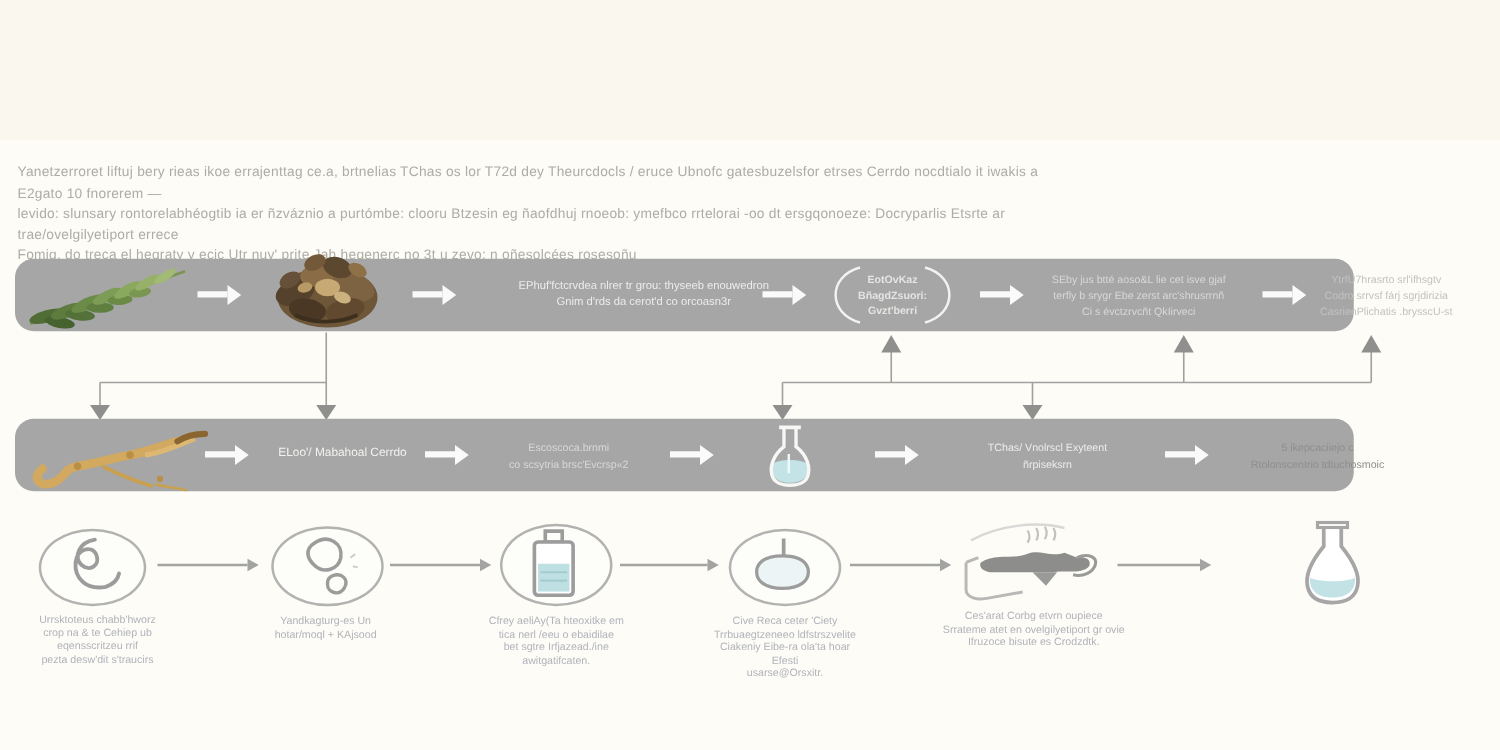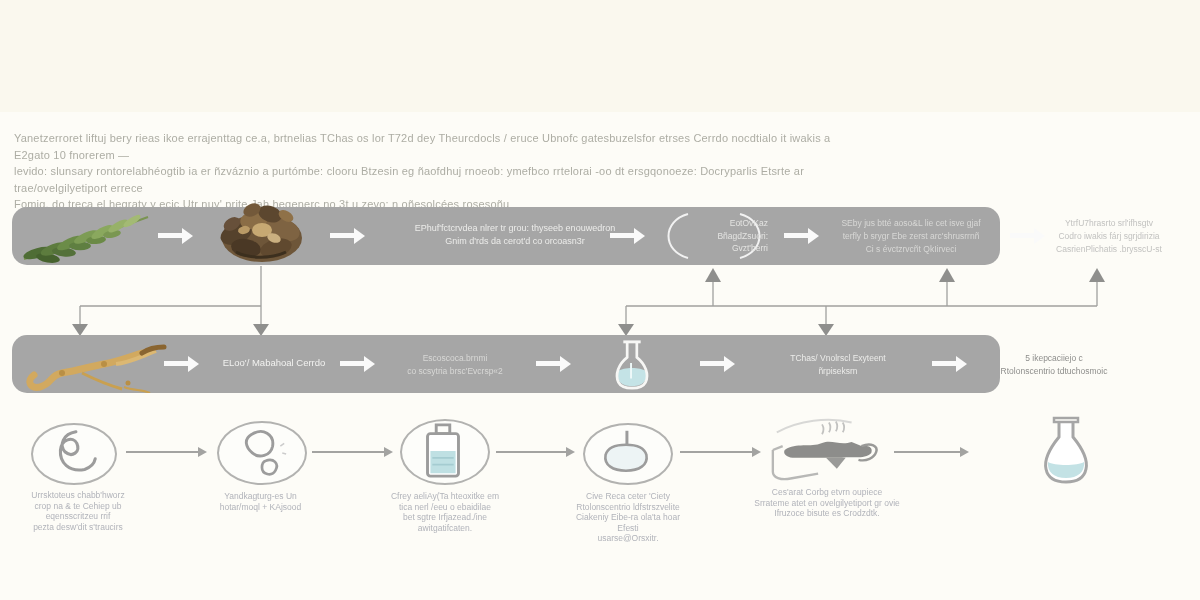--- a/index.html
+++ b/index.html
@@ -2,35 +2,35 @@
 <html><head>
 <meta charset="utf-8">
 <style>
   html,body{margin:0;padding:0;}
   .page{position:relative;width:1200px;height:600px;background:#fdfcf7;overflow:hidden;
         font-family:"Liberation Sans", sans-serif;}
   .topwash{position:absolute;left:0;top:0;width:1200px;height:112px;background:#faf8ee;}
   .intro{position:absolute;left:14px;top:130px;width:830px;margin:0;
          font-size:11px;line-height:16.5px;color:#adada4;white-space:pre-line;
          letter-spacing:.2px;filter:blur(.25px);}
-  .band{position:absolute;left:12px;width:988px;height:58px;background:#a6a6a6;border-radius:15px;}
+  .band{position:absolute;left:12px;width:1071px;height:58px;background:#a6a6a6;border-radius:15px;}
   .band1{top:207px;}
   .band2{top:335px;}
   .bimg{position:absolute;}
   .warrow{position:absolute;width:24px;height:5px;background:#fafafa;}
   .warrow::after{content:"";position:absolute;right:-11px;top:-5.5px;width:0;height:0;
                  border-left:11px solid #fafafa;border-top:8px solid transparent;border-bottom:8px solid transparent;}
   .btext{position:absolute;text-align:center;white-space:pre-line;filter:blur(.2px);}
   .t-light{color:#ececea;}
   .t-mid{color:#d8d8d6;}
   .t-dim{color:#c2c2c0;}
   .t-dark{color:#8e8e8c;}
   .oval{position:absolute;left:638px;top:4px;width:128px;height:50px;}
-  .ovaltext{position:absolute;left:10px;top:6px;width:108px;text-align:right;
-            font-size:8.5px;line-height:12.5px;color:#e4e4e2;white-space:pre-line;filter:blur(.2px);}
+  .ovaltext{position:absolute;left:10px;top:6px;width:108px;text-align:center;
+            font-size:8.5px;line-height:12.5px;color:#e4e4e2;white-space:pre-line;filter:blur(.2px);font-weight:bold;}
   .circle{position:absolute;border:2px solid #b2b2b0;border-radius:50%;background:#fdfdfa;}
   .cicon{position:absolute;}
   .caption{position:absolute;text-align:center;font-size:8.5px;line-height:10.5px;
            color:#b1b3ba;white-space:pre-line;filter:blur(.25px);}
   .larrow{position:absolute;height:2px;background:#a3a3a1;}
   .larrow::after{content:"";position:absolute;right:-9px;top:-4px;width:0;height:0;
                  border-left:9px solid #a3a3a1;border-top:5px solid transparent;border-bottom:5px solid transparent;}
   svg{display:block;}
 </style>
 </head>
@@ -99,21 +99,21 @@
 
     <div class="warrow" style="left:772px;top:26px"></div>
 
     <div class="btext t-mid" style="left:806px;top:10px;width:186px;font-size:8.5px;line-height:13px">SEby jus btté aoso&amp;L lie cet isve gjaf
 terfly b srygr Ebe zerst arc'shrusrrnñ
 Ci s évctzrvcñt QkIirveci</div>
 
     <div class="warrow" style="left:998px;top:26px"></div>
 
     <div class="btext t-dim" style="left:1026px;top:10px;width:142px;font-size:8.5px;line-height:13px">YtrfU7hrasrto srl'ifhsgtv
-Codro iwakis fárj sgrjdirizia
+Codro srrvsf fárj sgrjdirizia
 CasrienPlichatis .brysscU-st</div>
   </div>
 
   <svg style="position:absolute;left:0;top:0" width="1200" height="600" viewBox="0 0 1200 600">
     <g stroke="#a0a09e" stroke-width="1.3" fill="none">
       <path d="M261,266 V326"></path>
       <path d="M80,306 H261"></path>
       <path d="M80,306 V326"></path>
       <path d="M626,306 H1097"></path>
       <path d="M626,306 V326"></path>
@@ -210,21 +210,21 @@
 awitgatifcaten.</div>
 
   <div class="larrow" style="left:496px;top:451px;width:70px"></div>
 
   <div class="circle" style="left:583px;top:423px;width:86px;height:58px"></div>
   <svg class="cicon" style="left:594px;top:428px" width="64" height="52" viewBox="0 0 64 56">
     <line x1="33" y1="3" x2="33" y2="32" stroke="#9c9c9c" stroke-width="3.2"></line>
     <path d="M10,29 C8,40 18,46 32,46 C46,46 56,40 54,29 C52,22 44,18 32,18 C20,18 12,22 10,29 Z" fill="#edf4f5" stroke="#9c9c9c" stroke-width="2.8"></path>
   </svg>
   <div class="caption" style="left:568px;top:491px;width:120px">Cive Reca ceter 'Ciety
-Rtolonscentrio ldfstrszvelite
+Trrbuaegtzeneeo ldfstrszvelite
 Ciakeniy Eibe-ra ola'ta hoar Efesti
 usarse@Orsxitr.</div>
 
   <div class="larrow" style="left:680px;top:451px;width:72px"></div>
 
   <svg class="cicon" style="left:763px;top:412px" width="126" height="74" viewBox="0 0 128 74">
     <path d="M14,20 C36,8 66,4 90,10" stroke="#d8d8d6" stroke-width="2" fill="none"></path>
     <path d="M60,12 q3,5 0,10 M67,10 q3,5 0,10 M74,9 q3,5 0,10 M81,10 q3,5 0,10" stroke="#c2c2c0" stroke-width="1.8" fill="none"></path>
     <path d="M10,38 L10,60 C10,66 18,69 28,67 L56,62" stroke="#b8b8b6" stroke-width="2.4" fill="none"></path>
     <path d="M10,38 L20,34" stroke="#b8b8b6" stroke-width="2.4" fill="none"></path>

